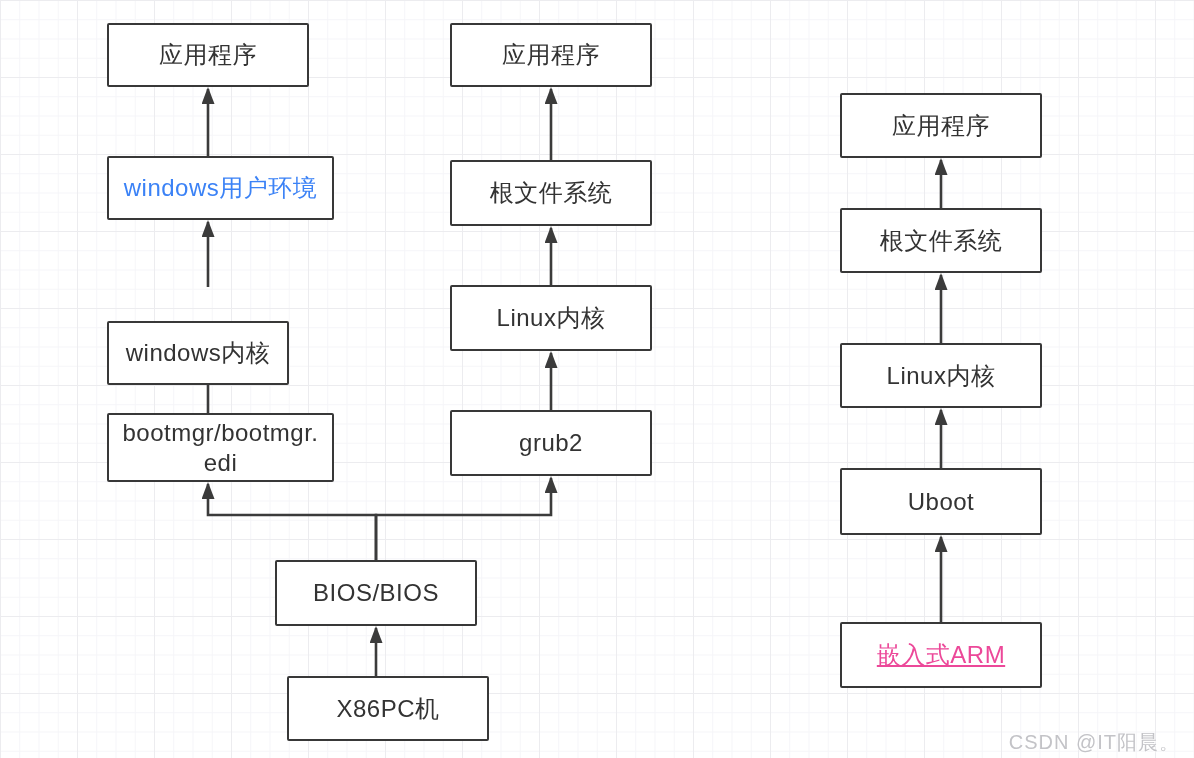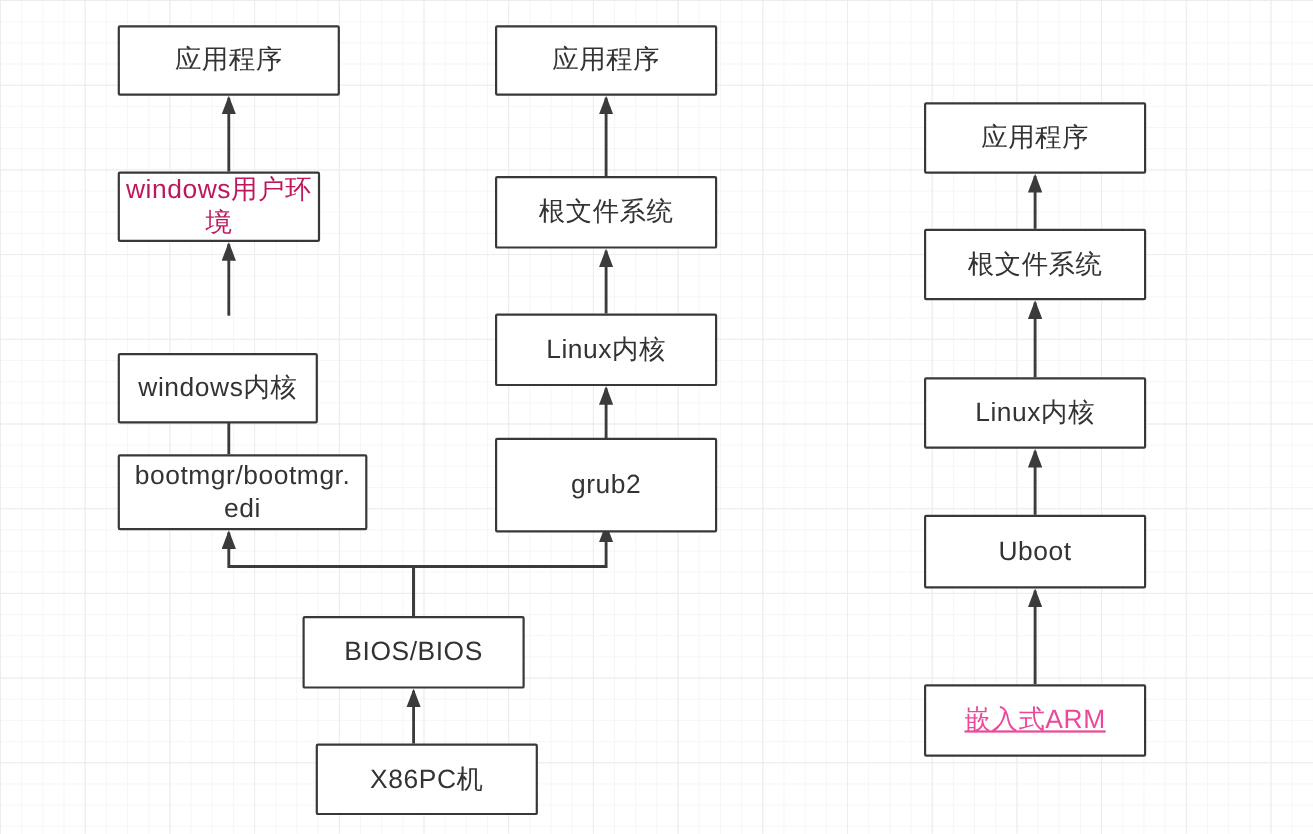--- a/index.html
+++ b/index.html
@@ -76,30 +76,31 @@
         <polyline points="551,160 551,89" fill="none" stroke="#3b3b3b" stroke-width="2.6" marker-end="url(#ah)"></polyline>
         <polyline points="941,622 941,537" fill="none" stroke="#3b3b3b" stroke-width="2.6" marker-end="url(#ah)"></polyline>
         <polyline points="941,468 941,410" fill="none" stroke="#3b3b3b" stroke-width="2.6" marker-end="url(#ah)"></polyline>
         <polyline points="941,343 941,275" fill="none" stroke="#3b3b3b" stroke-width="2.6" marker-end="url(#ah)"></polyline>
         <polyline points="941,208 941,160" fill="none" stroke="#3b3b3b" stroke-width="2.6" marker-end="url(#ah)"></polyline>
       </g>
   </svg>
 
   <div id="nodes">
       <div class="node" style="left: 107px; top: 23px; width: 202px; height: 64px; border-color: rgb(56, 56, 56); background: rgb(255, 255, 255); color: rgb(51, 51, 51);">应用程序</div>
-      <div class="node" style="left: 107px; top: 156px; width: 184px; height: 64px; border-color: rgb(56, 56, 56); background: rgb(255, 255, 255); color: #be185d;">windows用户环境</div>
+      <div class="node" style="left: 107px; top: 156px; width: 227px; height: 64px; border-color: rgb(56, 56, 56); background: rgb(255, 255, 255); color: #3b82f6;">windows用户环境</div>
       <div class="node" style="left: 107px; top: 287px; width: 182px; height: 64px; border-color: rgb(56, 56, 56); background: rgb(255, 255, 255); color: rgb(51, 51, 51); margin-top: 34px;">windows内核</div>
       <div class="node" style="left: 107px; top: 413px; width: 227px; height: 69px; border-color: rgb(56, 56, 56); background: rgb(255, 255, 255); color: rgb(51, 51, 51);">bootmgr/bootmgr.
 edi</div>
       <div class="node" style="left: 275px; top: 560px; width: 202px; height: 66px; border-color: rgb(56, 56, 56); background: rgb(255, 255, 255); color: rgb(51, 51, 51);">BIOS/BIOS</div>
       <div class="node" style="left: 287px; top: 676px; width: 202px; height: 65px; border-color: rgb(56, 56, 56); background: rgb(255, 255, 255); color: rgb(51, 51, 51);">X86PC机</div>
       <div class="node" style="left: 450px; top: 23px; width: 202px; height: 64px; border-color: rgb(56, 56, 56); background: rgb(255, 255, 255); color: rgb(51, 51, 51);">应用程序</div>
       <div class="node" style="left: 450px; top: 160px; width: 202px; height: 66px; border-color: rgb(56, 56, 56); background: rgb(255, 255, 255); color: rgb(51, 51, 51);">根文件系统</div>
       <div class="node" style="left: 450px; top: 285px; width: 202px; height: 66px; border-color: rgb(56, 56, 56); background: rgb(255, 255, 255); color: rgb(51, 51, 51);">Linux内核</div>
-      <div class="node" style="left: 450px; top: 398px; width: 202px; height: 86px; border-color: rgb(56, 56, 56); background: rgb(255, 255, 255); color: rgb(51, 51, 51);">grub2</div>
+      <div class="node" style="left: 450px; top: 410px; width: 202px; height: 66px; border-color: rgb(56, 56, 56); background: rgb(255, 255, 255); color: rgb(51, 51, 51);">grub2</div>
       <div class="node" style="left: 840px; top: 93px; width: 202px; height: 65px; border-color: rgb(56, 56, 56); background: rgb(255, 255, 255); color: rgb(51, 51, 51);">应用程序</div>
       <div class="node" style="left: 840px; top: 208px; width: 202px; height: 65px; border-color: rgb(56, 56, 56); background: rgb(255, 255, 255); color: rgb(51, 51, 51);">根文件系统</div>
       <div class="node" style="left: 840px; top: 343px; width: 202px; height: 65px; border-color: rgb(56, 56, 56); background: rgb(255, 255, 255); color: rgb(51, 51, 51);">Linux内核</div>
       <div class="node" style="left: 840px; top: 468px; width: 202px; height: 67px; border-color: rgb(56, 56, 56); background: rgb(255, 255, 255); color: rgb(51, 51, 51);">Uboot</div>
       <div class="node" style="left: 840px; top: 622px; width: 202px; height: 66px; border-color: rgb(56, 56, 56); background: rgb(255, 255, 255); color: #ec4899; text-decoration: underline;">嵌入式ARM</div>
     </div>
 
+  <div class="watermark">CSDN @IT阳晨。</div>
 </div>
 
 </body></html>

